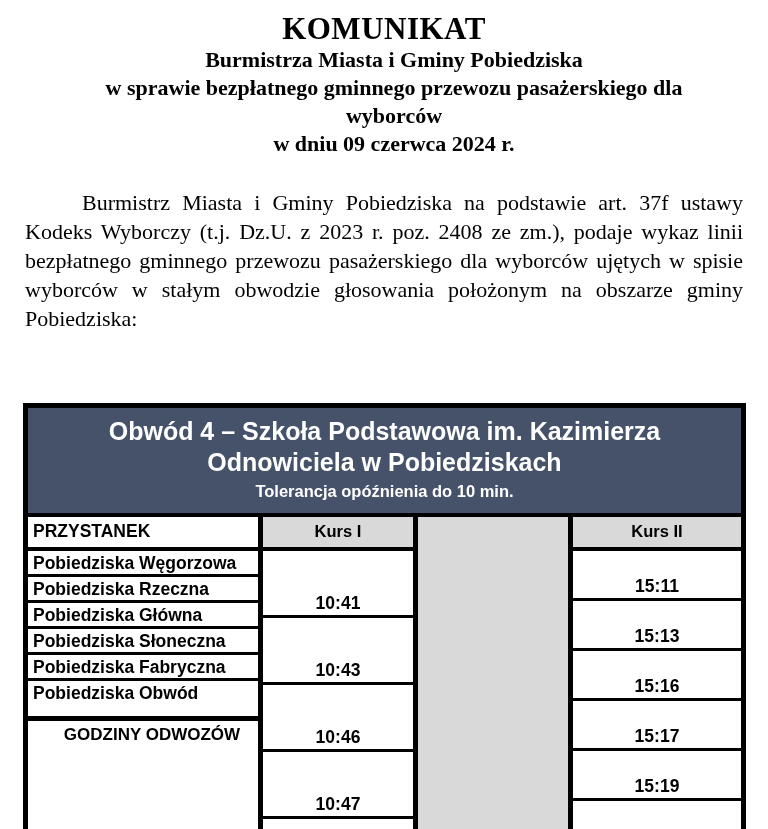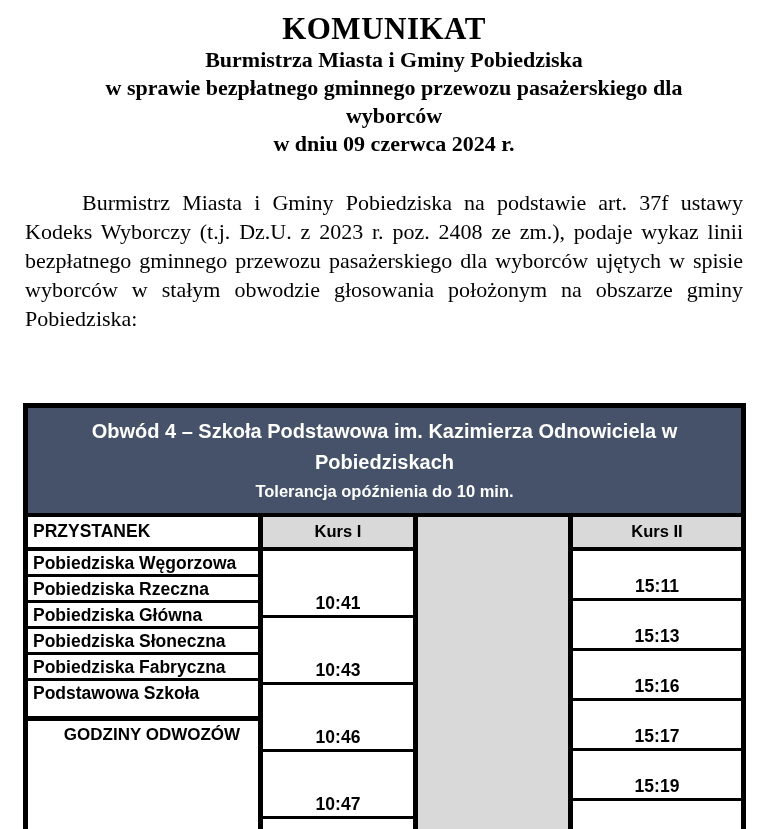--- a/index.html
+++ b/index.html
@@ -48,21 +48,21 @@
     font-weight: bold;
   }
   .tt-header {
     background: var(--hdr-bg);
     color: var(--hdr-text);
     text-align: center;
     height: 109px;
     border-bottom: 4px solid var(--border);
     padding-top: 8px;
   }
-  .tt-title { font-size: 20px; line-height: 31px; padding: 0 20px; }
+  .tt-title { font-size: 25px; line-height: 31px; padding: 0 20px; }
   .tt-tolerance { font-size: 16.5px; margin-top: 4px; }
 
   .tt-body { display: flex; align-items: stretch; }
   .col { display: flex; flex-direction: column; }
   .col-stops  { width: 230px; }
   .col-k1     { width: 155px; border-left: 5px solid var(--border); gap: 41px; }
   .col-spacer { width: 160px; border-left: 5px solid var(--border);
                 border-right: 5px solid var(--border); background: var(--gray); }
   .col-k2     { flex: 1; gap: 24px; }
 
@@ -111,21 +111,21 @@
     </div>
     <div class="tt-body">
 
       <div class="col col-stops">
         <div class="hcell stops-h">PRZYSTANEK</div>
         <div class="dcell stop-cell">Pobiedziska Węgorzowa</div>
           <div class="dcell stop-cell">Pobiedziska Rzeczna</div>
           <div class="dcell stop-cell">Pobiedziska Główna</div>
           <div class="dcell stop-cell">Pobiedziska Słoneczna</div>
           <div class="dcell stop-cell">Pobiedziska Fabryczna</div>
-          <div class="dcell stop-cell last-data">Podstawowa Szkoła</div>
+          <div class="dcell stop-cell last-data">Pobiedziska Obwód</div>
           <div class="fcell">GODZINY ODWOZÓW</div>
       </div>
 
       <div class="col col-k1">
         <div class="hcell time-h">Kurs I</div>
         <div class="dcell time-cell">10:41</div>
           <div class="dcell time-cell">10:43</div>
           <div class="dcell time-cell">10:46</div>
           <div class="dcell time-cell">10:47</div>
           <div class="dcell time-cell">10:49</div>

